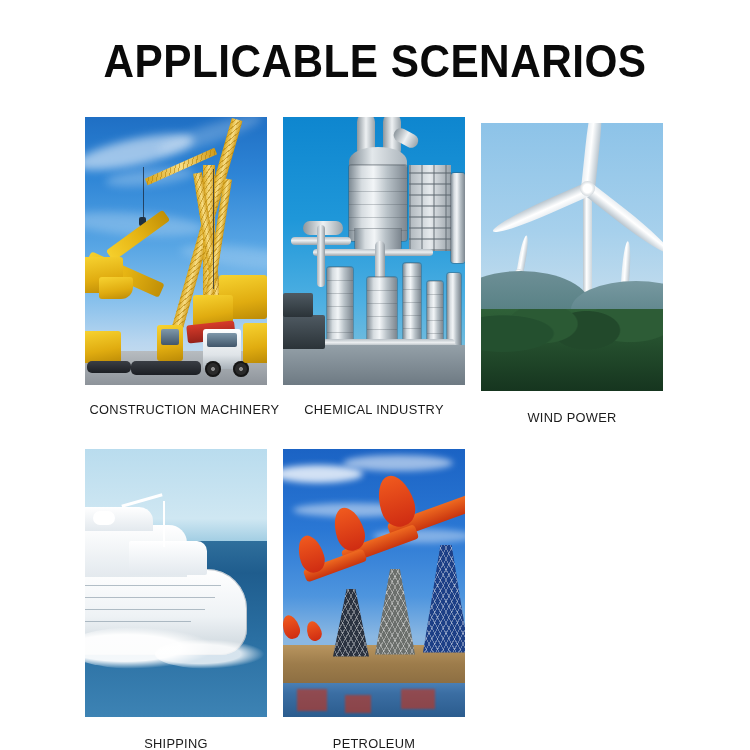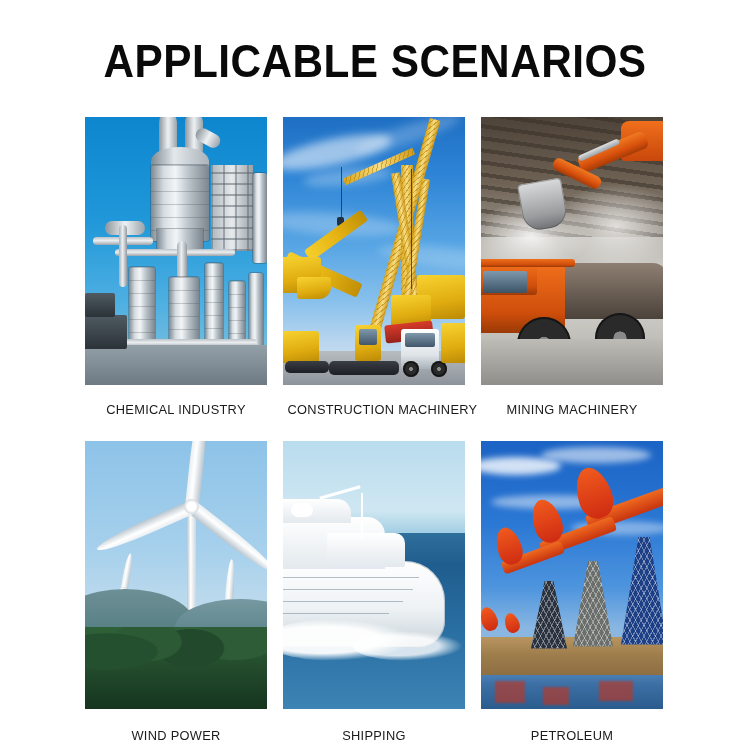--- a/index.html
+++ b/index.html
@@ -356,20 +356,66 @@
 </head>
 <body>
 
 <div class="page">
 
   <div class="page-title">APPLICABLE SCENARIOS</div>
 
   <div class="grid">
 
     <div class="cell row1">
+      <div class="thumb sc-construction">
+        <div class="cloudwisp cw1"></div>
+        <div class="cloudwisp cw2"></div>
+        <div class="cloudwisp cw3"></div>
+        <div class="cloudwisp cw4"></div>
+        <div class="cloudwisp cw5"></div>
+
+        <div class="crane-lat" style="left:86px; top:-6px; width:11px; height:220px; transform:rotate(16deg); transform-origin:50% 100%;"></div>
+
+        <div class="crane-lat" style="left:58px; top:46px; width:76px; height:7px; transform:rotate(-24deg);"></div>
+        <div class="cable" style="left:58px; top:50px; height:52px;"></div>
+        <div style="position:absolute; left:54px; top:100px; width:7px; height:9px; background:#20303f; border-radius:2px;"></div>
+
+        <div class="crane-lat" style="left:118px; top:48px; width:12px; height:190px;"></div>
+        <div class="crane-lat" style="left:108px; top:56px; width:9px; height:150px; transform:rotate(-9deg); transform-origin:50% 0;"></div>
+        <div class="crane-lat" style="left:139px; top:62px; width:8px; height:130px; transform:rotate(9deg); transform-origin:50% 0;"></div>
+        <div class="cable" style="left:128px; top:52px; height:120px;"></div>
+
+        <div class="excav-arm" style="left:18px; top:112px; width:70px; height:13px; transform:rotate(-36deg);"></div>
+        <div class="excav-arm" style="left:0px; top:150px; width:80px; height:15px; transform:rotate(24deg);"></div>
+        <div class="excav-body" style="left:-6px; top:140px; width:44px; height:36px;"></div>
+        <div class="excav-body" style="left:14px; top:160px; width:34px; height:22px; border-radius:3px 3px 12px 3px;"></div>
+
+        <div class="excav-body" style="left:134px; top:158px; width:48px; height:44px;"></div>
+        <div class="excav-body" style="left:108px; top:178px; width:40px; height:32px;"></div>
+        <div style="position:absolute; left:102px; top:206px; width:48px; height:18px; background:linear-gradient(180deg,#d73b2a,#96221a); border-radius:3px; transform:rotate(-6deg);"></div>
+
+        <div class="ground-c"></div>
+
+        <div class="excav-body" style="left:72px; top:208px; width:26px; height:36px; border-radius:3px;"></div>
+        <div class="truck-win" style="left:76px; top:212px; width:18px; height:16px;"></div>
+        <div class="track" style="left:46px; top:244px; width:70px; height:14px;"></div>
+
+        <div class="truck-cab" style="left:118px; top:212px; width:38px; height:40px;"></div>
+        <div class="truck-win" style="left:122px; top:216px; width:30px; height:14px;"></div>
+        <div class="tire" style="left:120px; top:244px; width:16px; height:16px;"></div>
+        <div class="tire" style="left:148px; top:244px; width:16px; height:16px;"></div>
+
+        <div class="excav-body" style="left:-4px; top:214px; width:40px; height:32px;"></div>
+        <div class="track" style="left:2px; top:244px; width:44px; height:12px;"></div>
+        <div class="excav-body" style="left:158px; top:206px; width:26px; height:40px;"></div>
+      </div>
+      <div class="caption">CONSTRUCTION MACHINERY</div>
+    </div>
+
+    <div class="cell row1">
       <div class="thumb sc-chemical">
 
         <div class="duct" style="left:74px; top:-4px; width:18px; height:46px;"></div>
         <div class="duct" style="left:100px; top:-4px; width:18px; height:46px;"></div>
         <div class="duct" style="left:110px; top:14px; width:26px; height:14px; transform:rotate(28deg);"></div>
 
         <div class="vessel-top" style="left:66px; top:30px; width:58px; height:28px;"></div>
         <div class="column rings" style="left:66px; top:48px; width:58px; height:76px;"></div>
         <div class="column" style="left:72px; top:112px; width:46px; height:26px; border-radius:0 0 8px 8px;"></div>
 
@@ -391,90 +437,20 @@
         <div class="pipe" style="left:22px; top:222px; width:150px; height:8px;"></div>
         <div class="pipe" style="left:60px; top:234px; width:120px; height:7px; transform:rotate(-4deg);"></div>
 
         <div class="plantbase"></div>
         <div class="dkbox" style="left:-2px; top:198px; width:44px; height:34px;"></div>
         <div class="dkbox" style="left:0px; top:176px; width:30px; height:24px;"></div>
       </div>
       <div class="caption">CHEMICAL INDUSTRY</div>
     </div>
 
-    <div class="cell row1">
-      <div class="thumb sc-construction">
-        <div class="cloudwisp cw1"></div>
-        <div class="cloudwisp cw2"></div>
-        <div class="cloudwisp cw3"></div>
-        <div class="cloudwisp cw4"></div>
-        <div class="cloudwisp cw5"></div>
-
-        <div class="crane-lat" style="left:86px; top:-6px; width:11px; height:220px; transform:rotate(16deg); transform-origin:50% 100%;"></div>
-
-        <div class="crane-lat" style="left:58px; top:46px; width:76px; height:7px; transform:rotate(-24deg);"></div>
-        <div class="cable" style="left:58px; top:50px; height:52px;"></div>
-        <div style="position:absolute; left:54px; top:100px; width:7px; height:9px; background:#20303f; border-radius:2px;"></div>
-
-        <div class="crane-lat" style="left:118px; top:48px; width:12px; height:190px;"></div>
-        <div class="crane-lat" style="left:108px; top:56px; width:9px; height:150px; transform:rotate(-9deg); transform-origin:50% 0;"></div>
-        <div class="crane-lat" style="left:139px; top:62px; width:8px; height:130px; transform:rotate(9deg); transform-origin:50% 0;"></div>
-        <div class="cable" style="left:128px; top:52px; height:120px;"></div>
-
-        <div class="excav-arm" style="left:18px; top:112px; width:70px; height:13px; transform:rotate(-36deg);"></div>
-        <div class="excav-arm" style="left:0px; top:150px; width:80px; height:15px; transform:rotate(24deg);"></div>
-        <div class="excav-body" style="left:-6px; top:140px; width:44px; height:36px;"></div>
-        <div class="excav-body" style="left:14px; top:160px; width:34px; height:22px; border-radius:3px 3px 12px 3px;"></div>
-
-        <div class="excav-body" style="left:134px; top:158px; width:48px; height:44px;"></div>
-        <div class="excav-body" style="left:108px; top:178px; width:40px; height:32px;"></div>
-        <div style="position:absolute; left:102px; top:206px; width:48px; height:18px; background:linear-gradient(180deg,#d73b2a,#96221a); border-radius:3px; transform:rotate(-6deg);"></div>
-
-        <div class="ground-c"></div>
-
-        <div class="excav-body" style="left:72px; top:208px; width:26px; height:36px; border-radius:3px;"></div>
-        <div class="truck-win" style="left:76px; top:212px; width:18px; height:16px;"></div>
-        <div class="track" style="left:46px; top:244px; width:70px; height:14px;"></div>
-
-        <div class="truck-cab" style="left:118px; top:212px; width:38px; height:40px;"></div>
-        <div class="truck-win" style="left:122px; top:216px; width:30px; height:14px;"></div>
-        <div class="tire" style="left:120px; top:244px; width:16px; height:16px;"></div>
-        <div class="tire" style="left:148px; top:244px; width:16px; height:16px;"></div>
-
-        <div class="excav-body" style="left:-4px; top:214px; width:40px; height:32px;"></div>
-        <div class="track" style="left:2px; top:244px; width:44px; height:12px;"></div>
-        <div class="excav-body" style="left:158px; top:206px; width:26px; height:40px;"></div>
-      </div>
-      <div class="caption">CONSTRUCTION MACHINERY</div>
-    </div>
-
-    <div class="cell row1">
-      <div class="thumb sc-mining">
-        <div class="rockface"></div>
-        <div class="dust" style="left:-10px; top:84px; width:120px; height:70px;"></div>
-        <div class="dust" style="left:70px; top:66px; width:130px; height:86px; opacity:.85;"></div>
-
-        <div class="exc-cab-o" style="left:140px; top:4px; width:48px; height:40px;"></div>
-        <div class="exc-arm-o" style="left:96px; top:26px; width:72px; height:18px; transform:rotate(-22deg);"></div>
-        <div class="exc-arm-o" style="left:70px; top:50px; width:52px; height:13px; transform:rotate(26deg);"></div>
-        <div style="position:absolute; left:96px; top:30px; width:44px; height:6px; background:linear-gradient(180deg,#dfe2e4,#9aa0a4); border-radius:3px; transform:rotate(-24deg);"></div>
-        <div class="bucket" style="left:40px; top:64px; width:44px; height:48px; transform:rotate(-10deg);"></div>
-
-        <div class="haul-bed" style="left:66px; top:146px; width:120px; height:56px; border-radius:2px 14px 4px 4px;"></div>
-        <div class="haul-body" style="left:-4px; top:148px; width:88px; height:68px;"></div>
-        <div class="haul-body" style="left:-2px; top:148px; width:58px; height:30px; border-radius:3px;"></div>
-        <div style="position:absolute; left:2px; top:154px; width:44px; height:22px; background:linear-gradient(180deg,#7e98ad,#3c5366); border-radius:2px;"></div>
-        <div class="haul-body" style="left:-4px; top:142px; width:98px; height:8px;"></div>
-
-        <div class="tire" style="left:36px; top:200px; width:54px; height:54px;"></div>
-        <div class="tire" style="left:114px; top:196px; width:50px; height:50px;"></div>
-        <div class="mground"></div>
-      </div>
-      <div class="caption">MINING MACHINERY</div>
-    </div>
 
     <div class="cell row2">
       <div class="thumb sc-wind">
 
         <div class="turbine-tower" style="left:102px; top:62px; width:9px; height:164px;"></div>
         <div class="blade" style="left:100px; top:-38px; width:14px; height:104px; transform:rotate(6deg);"></div>
         <div class="blade" style="left:100px; top:-38px; width:14px; height:104px; transform:rotate(128deg);"></div>
         <div class="blade" style="left:100px; top:-38px; width:14px; height:104px; transform:rotate(246deg);"></div>
         <div class="hub" style="left:99px; top:58px; width:15px; height:15px;"></div>
 

